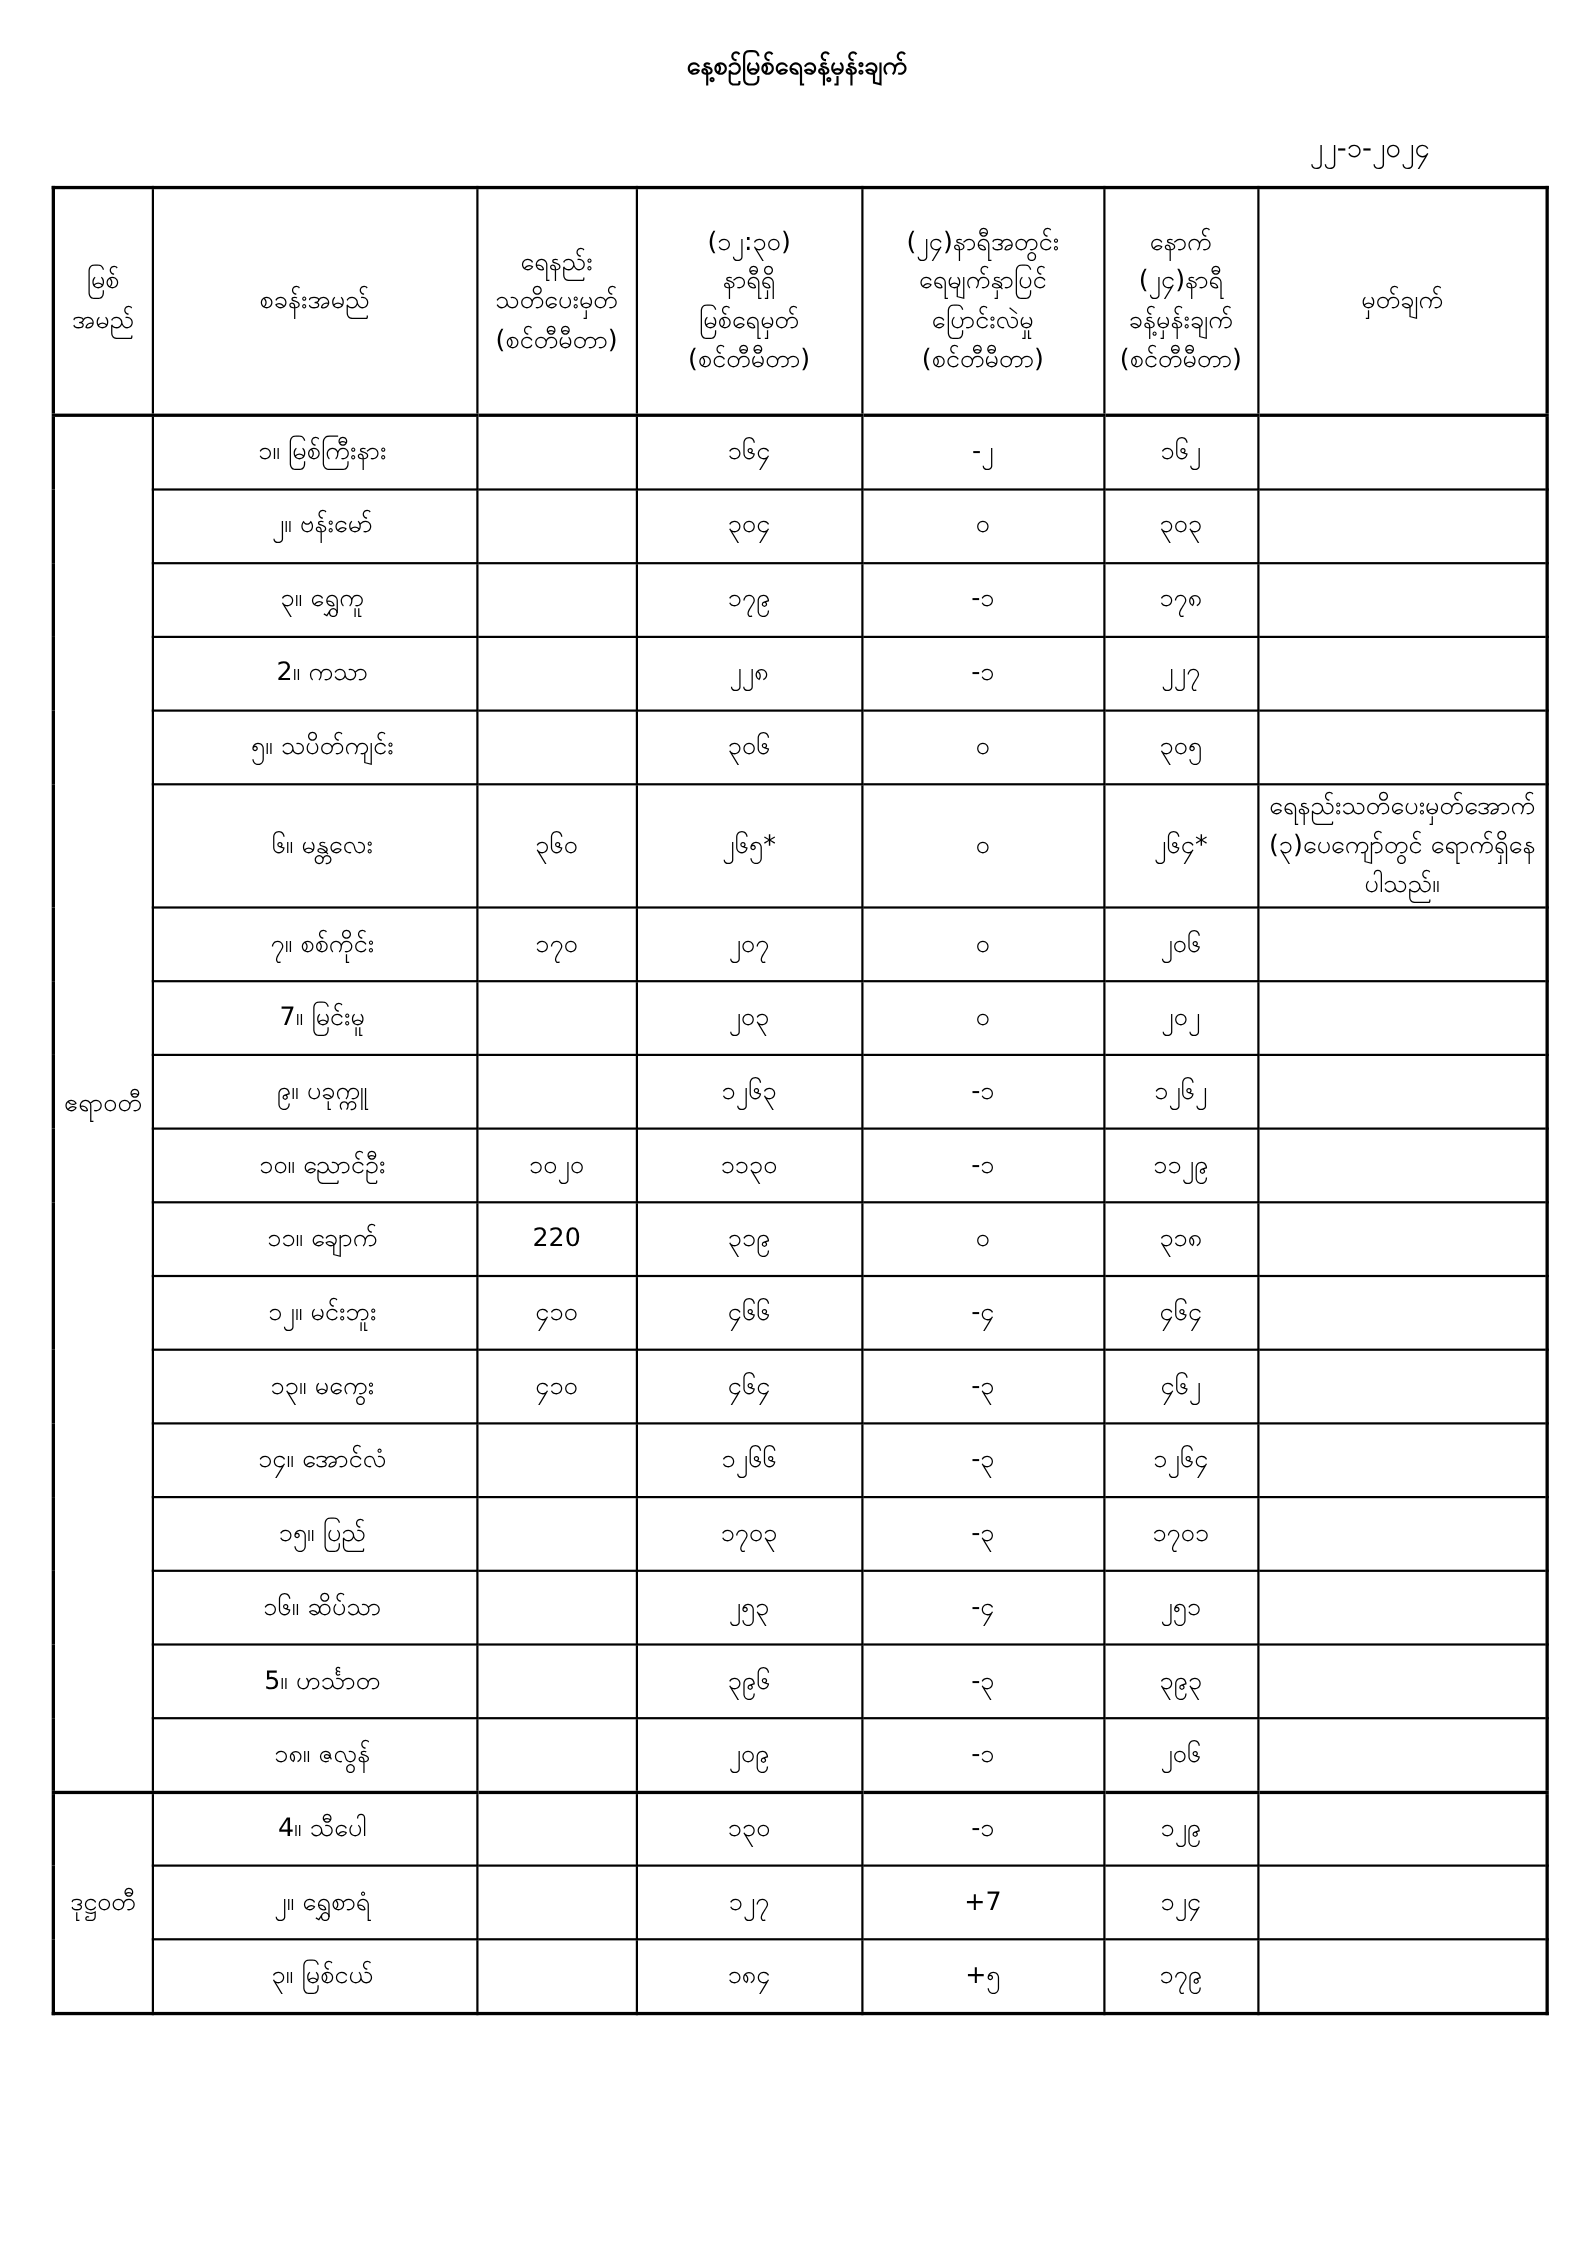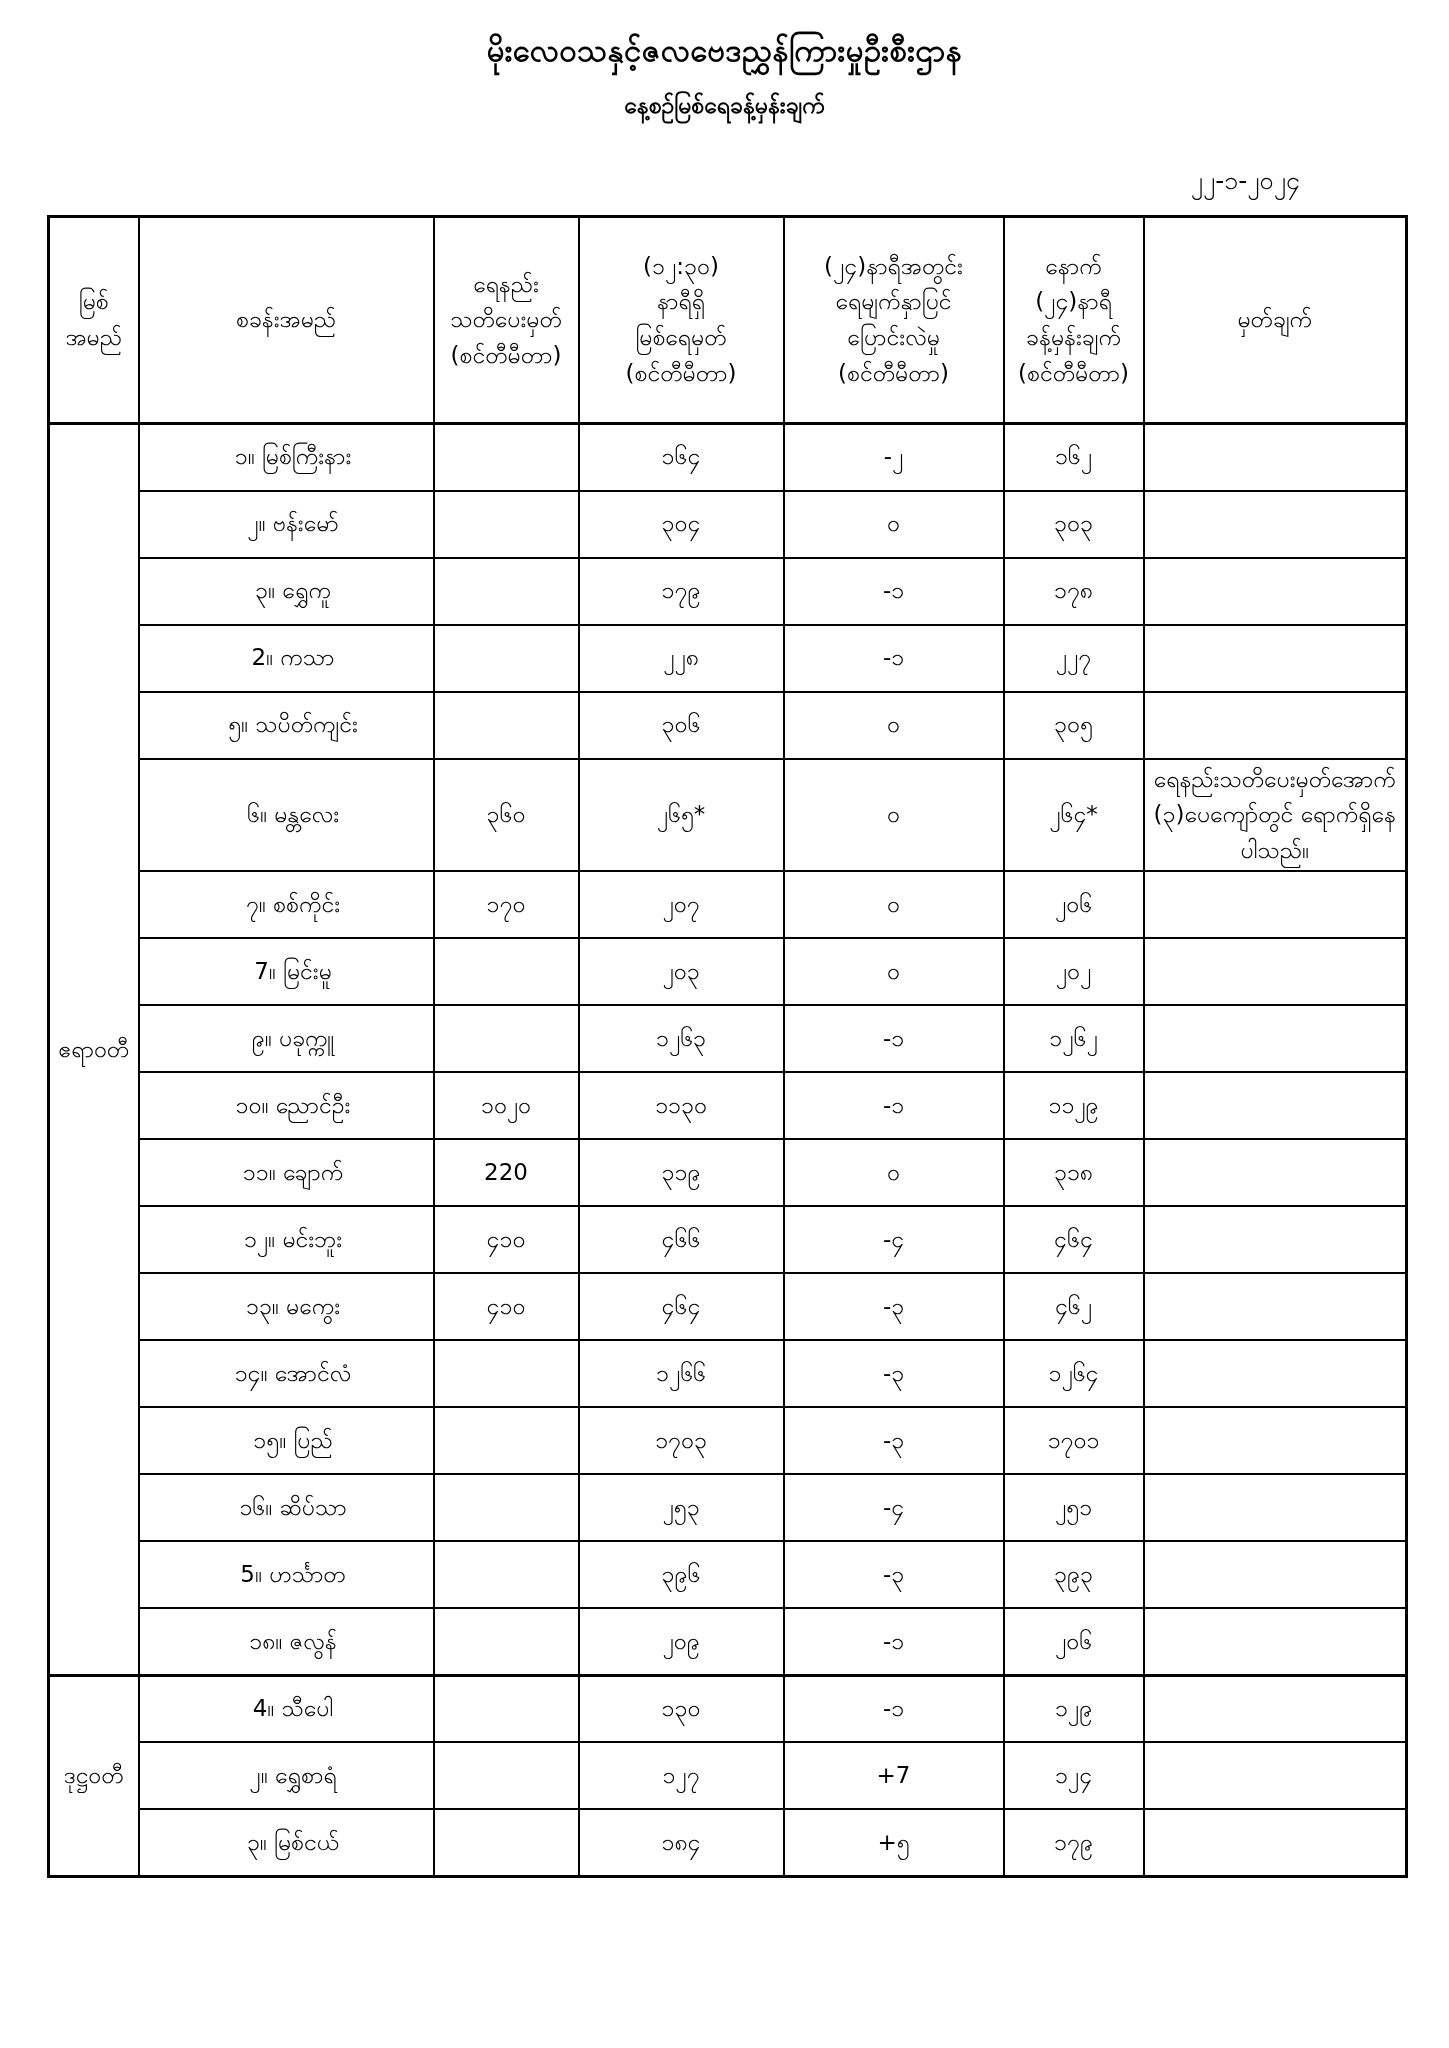--- a/index.html
+++ b/index.html
@@ -65,21 +65,20 @@
     line-height: 1.5;
     white-space: pre-line;
     padding: 2px 4px;
   }
   tr.section-start td { border-top-width: 3px; }
 </style>
 </head>
 <body>
 
 <div class="titles">
-  <div class="title-line1">မိုးလေဝသနှင့်ဇလဗေဒညွှန်ကြားမှုဦးစီးဌာန</div>
   <div class="title-line2">နေ့စဉ်မြစ်ရေခန့်မှန်းချက်</div>
 </div>
 
 <div class="date-row">၂၂-၁-၂၀၂၄</div>
 
 <table class="forecast">
   <colgroup>
     <col style="width:90px">
     <col style="width:295px">
     <col style="width:145px">

